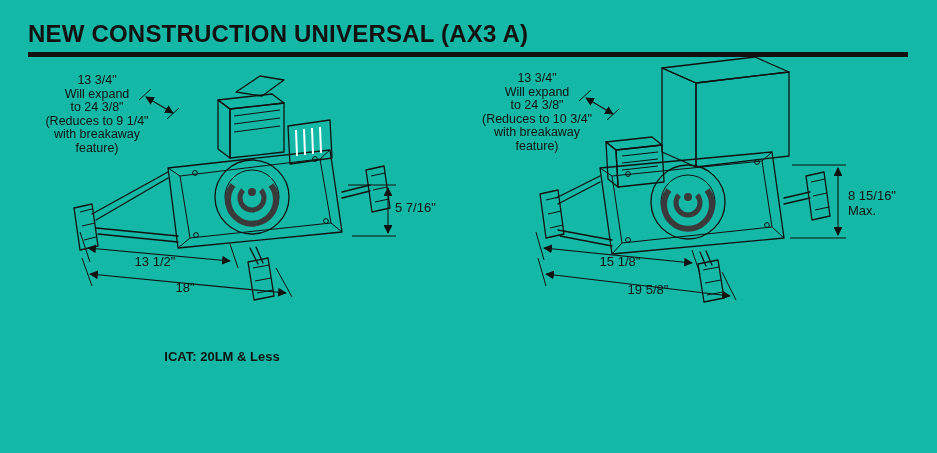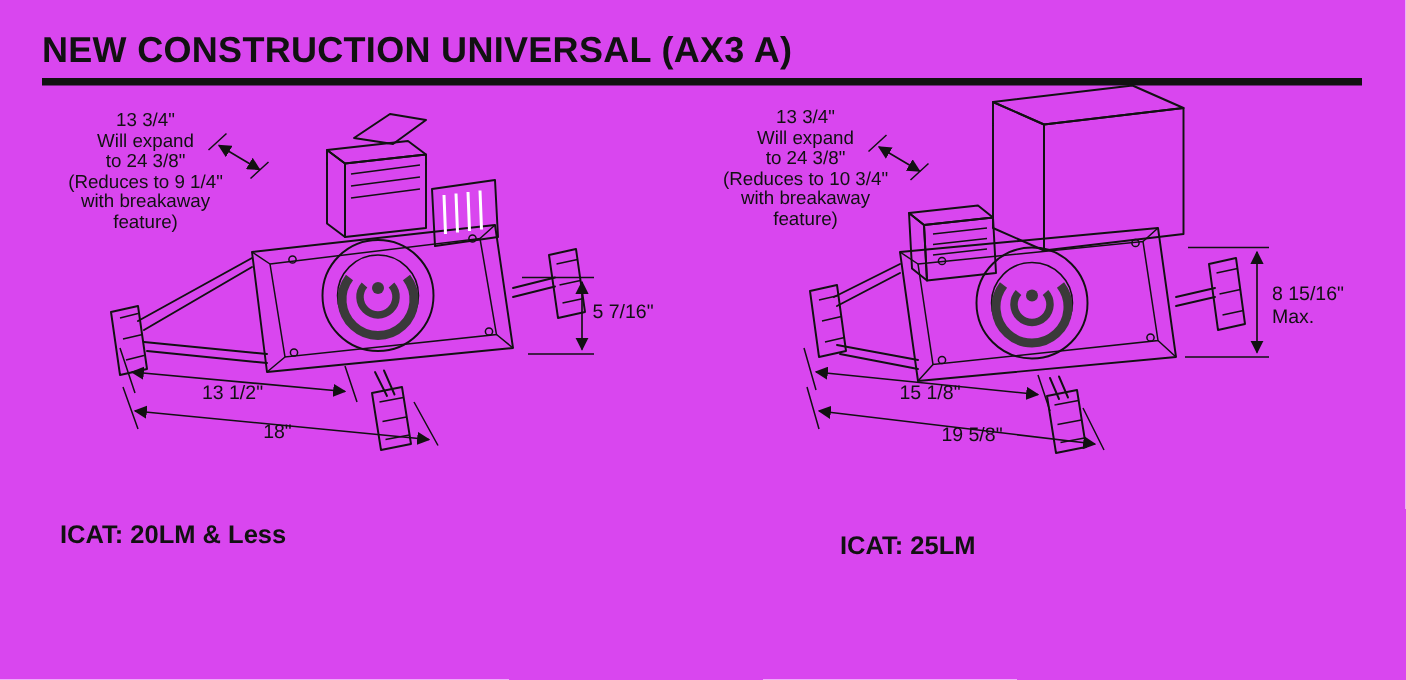--- a/index.html
+++ b/index.html
@@ -1,38 +1,38 @@
 <!DOCTYPE html>
 <html><head>
 <meta charset="utf-8">
 <style>
   html,body{margin:0;padding:0;background:#ffffff;}
   .page{
     position:relative;width:937px;height:453px;overflow:hidden;
-    background:#d946ef;font-family:"Liberation Sans", sans-serif;color:#111;
+    background:#14b8a6;font-family:"Liberation Sans", sans-serif;color:#111;
   }
   .title{
     position:absolute;left:28px;top:20px;width:880px;
     font-size:24px;font-weight:bold;letter-spacing:0.2px;color:#111;
     white-space:nowrap;
   }
   .title-rule{
     position:absolute;left:28px;top:52px;width:880px;height:5px;background:#111;
   }
   .art{position:absolute;left:0;top:0;width:937px;height:453px;}
   .lbl{position:absolute;color:#111;}
   .note{
     font-size:12.5px;line-height:13.5px;text-align:center;
   }
   .dim{
     font-size:13px;line-height:15px;text-align:center;white-space:nowrap;
   }
   .dim-left{text-align:left;}
   .caption{
-    font-size:17px;font-weight:bold;line-height:24px;text-align:left;white-space:nowrap;
+    font-size:13px;font-weight:bold;line-height:24px;text-align:center;white-space:nowrap;
   }
   svg .ln{stroke:#111;stroke-width:1.3;fill:none;stroke-linecap:round;stroke-linejoin:round;}
   svg .thin{stroke:#111;stroke-width:1;fill:none;}
   svg .dimln{stroke:#111;stroke-width:1.1;fill:none;}
 </style>
 </head>
 <body>
 
 <div class="page">
 
@@ -205,17 +205,14 @@
     <div>feature)</div>
   </div>
 
   <div class="lbl dim dim-left" style="left:848px;top:188px;width:75px;">
     <div>8 15/16"</div>
     <div>Max.</div>
   </div>
   <div class="lbl dim" style="left:585px;top:254px;width:70px;">15 1/8"</div>
   <div class="lbl dim" style="left:613px;top:282px;width:70px;">19 5/8"</div>
 
-  <div class="lbl caption" style="left:560px;top:352px;width:280px;">
-    <div>ICAT: 25LM</div>
-  </div>
 
 </div>
 
 </body></html>

